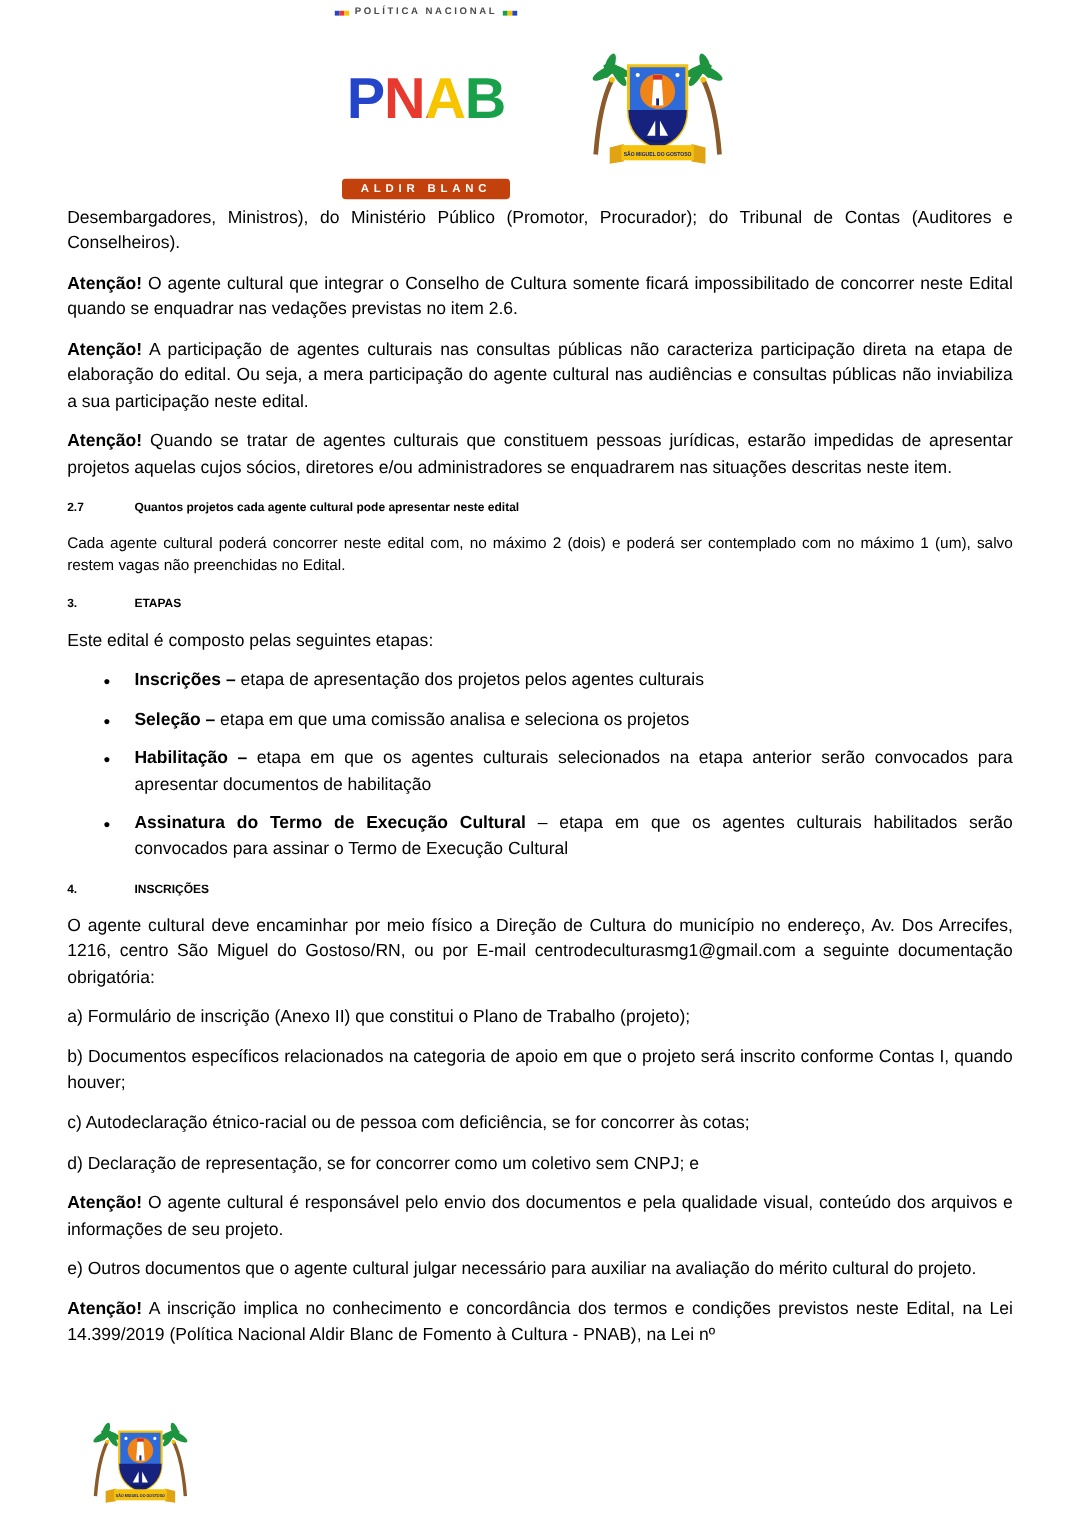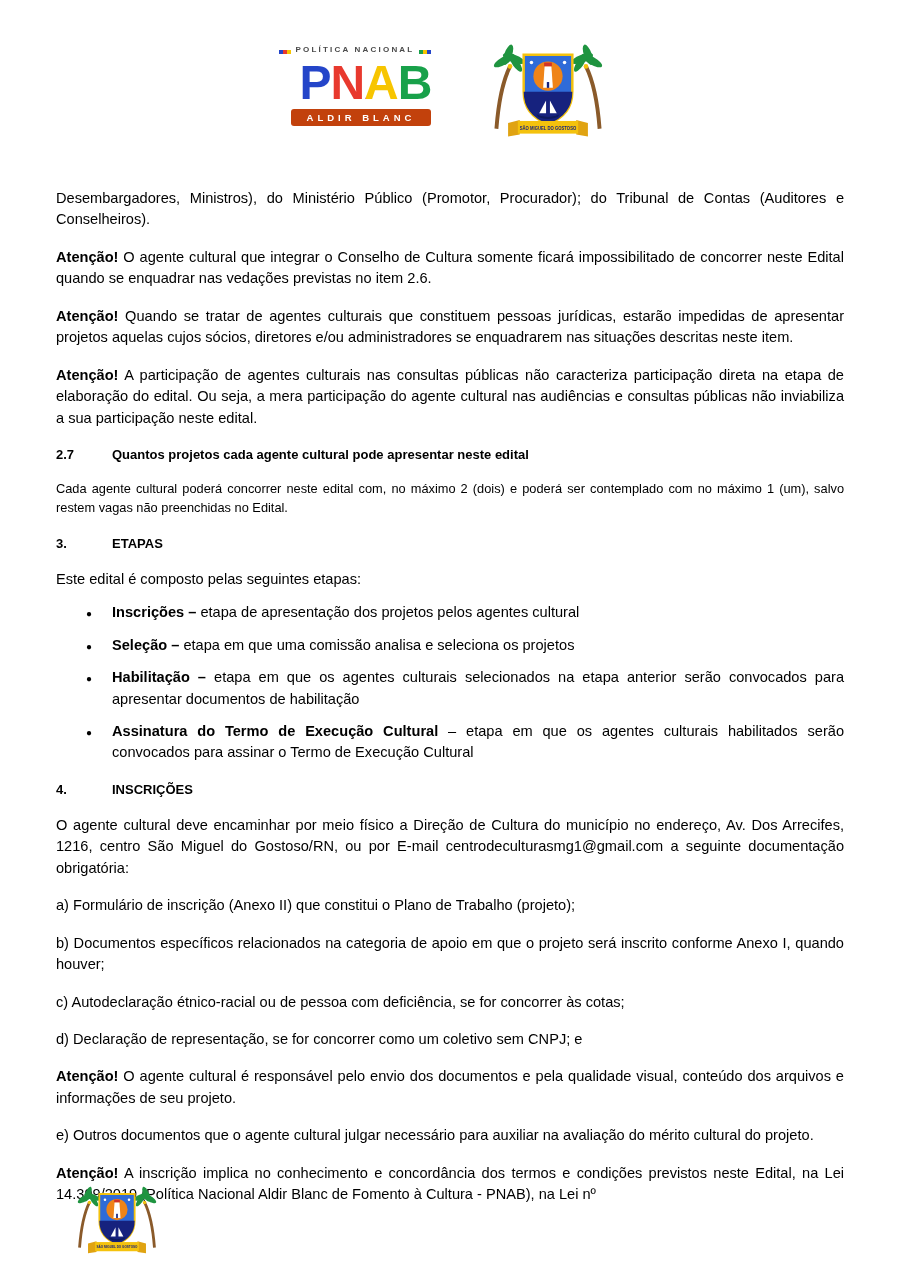--- a/index.html
+++ b/index.html
@@ -8,21 +8,21 @@
   .page {
     position:relative; width:900px; height:1273px; margin:0 auto;
     background:#fff; overflow:hidden;
   }
 
   
   .header {
     display:flex; justify-content:center; align-items:center;
     gap:44px; padding-top:24px; height:142px;
   }
-  .logo-block { display:flex; flex-direction:column; align-items:flex-end; }
+  .logo-block { display:flex; flex-direction:column; align-items:center;gap:40px; }
 
   
   .pnab-top { display:flex; align-items:center; gap:5px; margin-bottom:1px; }
   .pnab-top-text { font-size:8px; letter-spacing:2.2px; color:#4a4a4a; font-weight:bold; }
   .px { display:inline-block; width:4px; height:4px; }
   .pnab-word {
     font-size:48px; font-weight:900; letter-spacing:-1px; line-height:1;
     background:linear-gradient(90deg,#2445c9 0 26%,#e8392e 26% 51%,#f7c500 51% 76%,#18a14a 76% 100%);
     -webkit-background-clip:text; background-clip:text; color:transparent;
   }
@@ -41,23 +41,23 @@
   .gov-bottom {
     margin-top:3px; padding-top:3px; border-top:1.5px solid #111;
     font-size:7.8px; letter-spacing:2.4px; color:#111; font-weight:bold;
   }
 
   
   .content {
     padding:30px 56px 0 56px;
     font-size:14.6px; line-height:1.47; text-align:justify;
   }
-  p.para { margin-bottom:12px;margin-top:16px; }
+  p.para { margin-bottom:12px; }
   p.small { font-size:12.8px; }
-  .heading { font-size:13px; font-weight:bold; margin:16px 0 12px 0; text-align:left; }
+  .heading { font-size:10px; font-weight:bold; margin:16px 0 12px 0; text-align:left; }
   .h-num { display:inline-block; width:56px; }
   ul.bullets { list-style:none; margin:2px 0 4px 0; }
   ul.bullets li { position:relative; padding-left:56px; margin-bottom:11px; }
   ul.bullets li .bullet-dot {
     position:absolute; left:30px; top:3px; font-size:10px; line-height:1.8;
   }
 
   
   .footer-crest { position:absolute; left:64px; bottom:14px; }
 </style>
@@ -136,45 +136,45 @@
 
     <p class="para">Desembargadores, Ministros), do Ministério Público (Promotor, Procurador); do Tribunal de Contas (Auditores e Conselheiros).</p>
 
     <p class="para">
       <strong>Atenção!</strong>
       <span>O agente cultural que integrar o Conselho de Cultura somente ficará impossibilitado de concorrer neste Edital quando se enquadrar nas vedações previstas no item 2.6.</span>
     </p>
 
     <p class="para">
       <strong>Atenção!</strong>
+      <span>A participação de agentes culturais nas consultas públicas não caracteriza participação direta na etapa de elaboração do edital. Ou seja, a mera participação do agente cultural nas audiências e consultas públicas não inviabiliza a sua participação neste edital.</span>
+    </p>
+
+    <p class="para">
+      <strong>Atenção!</strong>
       <span>Quando se tratar de agentes culturais que constituem pessoas jurídicas, estarão impedidas de apresentar projetos aquelas cujos sócios, diretores e/ou administradores se enquadrarem nas situações descritas neste item.</span>
-    </p>
-
-    <p class="para">
-      <strong>Atenção!</strong>
-      <span>A participação de agentes culturais nas consultas públicas não caracteriza participação direta na etapa de elaboração do edital. Ou seja, a mera participação do agente cultural nas audiências e consultas públicas não inviabiliza a sua participação neste edital.</span>
     </p>
 
     <div class="heading">
       <span class="h-num">2.7</span><span>Quantos projetos cada agente cultural pode apresentar neste edital</span>
     </div>
 
     <p class="para small">Cada agente cultural poderá concorrer neste edital com, no máximo 2 (dois) e poderá ser contemplado com no máximo 1 (um), salvo restem vagas não preenchidas no Edital.</p>
 
     <div class="heading">
       <span class="h-num">3.</span><span>ETAPAS</span>
     </div>
 
     <p class="para">Este edital é composto pelas seguintes etapas:</p>
 
     <ul class="bullets">
       <li>
         <span class="bullet-dot">●</span>
         <strong>Inscrições –</strong>
-        <span>etapa de apresentação dos projetos pelos agentes cultural</span>
+        <span>etapa de apresentação dos projetos pelos agentes culturais</span>
       </li>
       <li>
         <span class="bullet-dot">●</span>
         <strong>Seleção –</strong>
         <span>etapa em que uma comissão analisa e seleciona os projetos</span>
       </li>
       <li>
         <span class="bullet-dot">●</span>
         <strong>Habilitação –</strong>
         <span>etapa em que os agentes culturais selecionados na etapa anterior serão convocados para apresentar documentos de habilitação</span>
@@ -186,21 +186,21 @@
       </li>
     </ul>
 
     <div class="heading">
       <span class="h-num">4.</span><span>INSCRIÇÕES</span>
     </div>
 
     <p class="para">O agente cultural deve encaminhar por meio físico a Direção de Cultura do município no endereço, Av. Dos Arrecifes, 1216, centro São Miguel do Gostoso/RN, ou por E-mail centrodeculturasmg1@gmail.com a seguinte documentação obrigatória:</p>
 
     <p class="para">a) Formulário de inscrição (Anexo II) que constitui o Plano de Trabalho (projeto);</p>
-    <p class="para">b) Documentos específicos relacionados na categoria de apoio em que o projeto será inscrito conforme Anexo I, quando houver;</p>
+    <p class="para">b) Documentos específicos relacionados na categoria de apoio em que o projeto será inscrito conforme Contas I, quando houver;</p>
     <p class="para">c) Autodeclaração étnico-racial ou de pessoa com deficiência, se for concorrer às cotas;</p>
     <p class="para">d) Declaração de representação, se for concorrer como um coletivo sem CNPJ; e</p>
     <p class="para">
       <strong>Atenção!</strong>
       <span>O agente cultural é responsável pelo envio dos documentos e pela qualidade visual, conteúdo dos arquivos e informações de seu projeto.</span>
     </p>
 
     <p class="para">e) Outros documentos que o agente cultural julgar necessário para auxiliar na avaliação do mérito cultural do projeto.</p>
 
     <p class="para">

